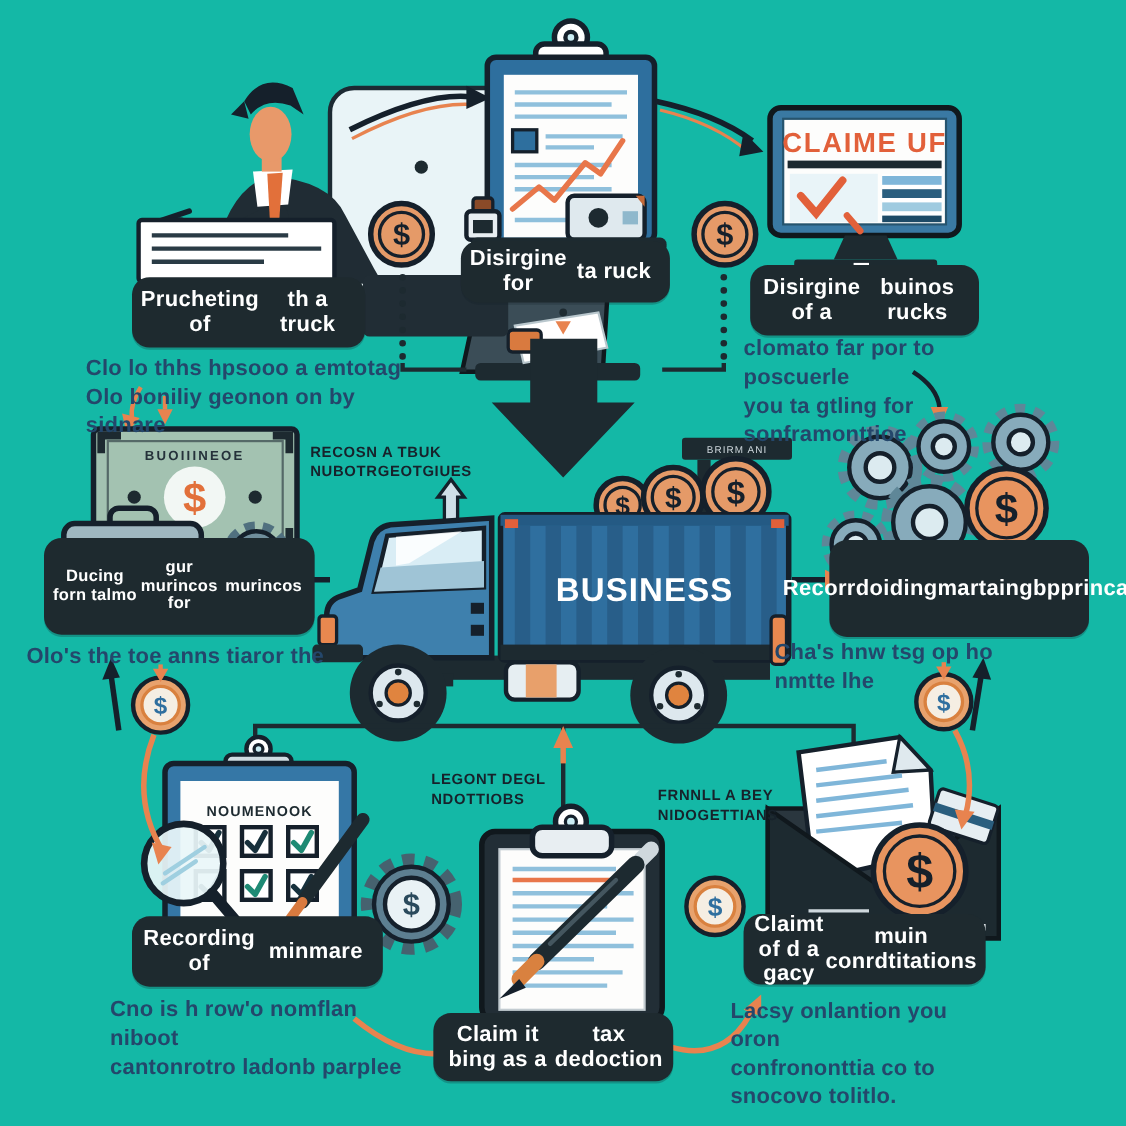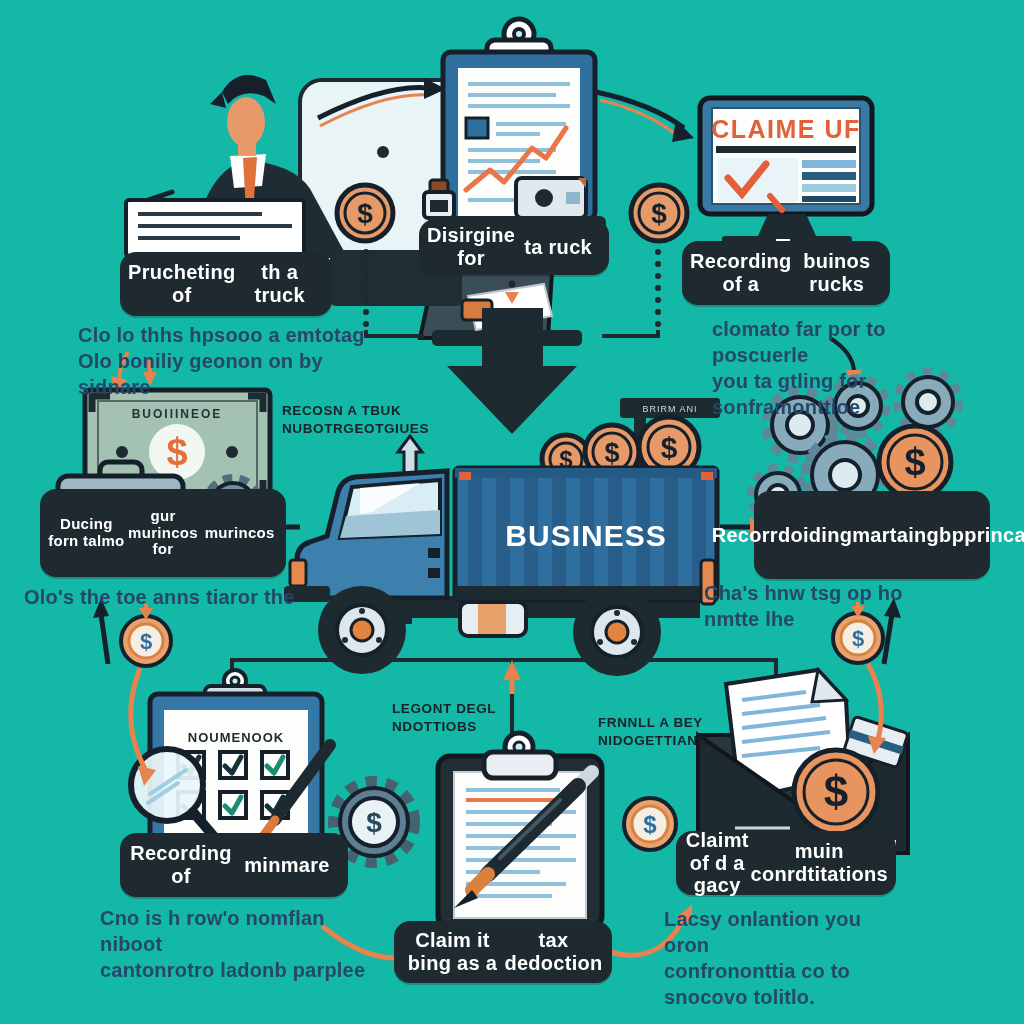--- a/index.html
+++ b/index.html
@@ -439,24 +439,24 @@
   <div>Clo lo thhs hpsooo a emtotag</div>
   <div>Olo boniliy geonon on by sidnare</div>
 </div>
 
 <div class="label-box" style="left:419px;top:219px;width:190px;height:56px;font-size:20px;">
   <div>Disirgine for</div>
   <div>ta ruck</div>
 </div>
 
 <div class="label-box" style="left:682px;top:241px;width:208px;height:64px;font-size:20px;">
-  <div>Recording of a</div>
+  <div>Disirgine of a</div>
   <div>buinos rucks</div>
 </div>
-<div class="caption" style="left:676px;top:316px;width:236px;margin-left:36px;">
+<div class="caption" style="left:676px;top:304px;width:236px;">
   <div>clomato far por to poscuerle</div>
   <div>you ta gtling for sonframonttioe</div>
 </div>
 
 <div class="label-box" style="left:40px;top:489px;width:246px;height:88px;font-size:15px;">
   <div>Ducing forn talmo</div>
   <div>gur murincos for</div>
   <div>murincos</div>
 </div>
 <div class="caption" style="left:24px;top:584px;width:280px;">

